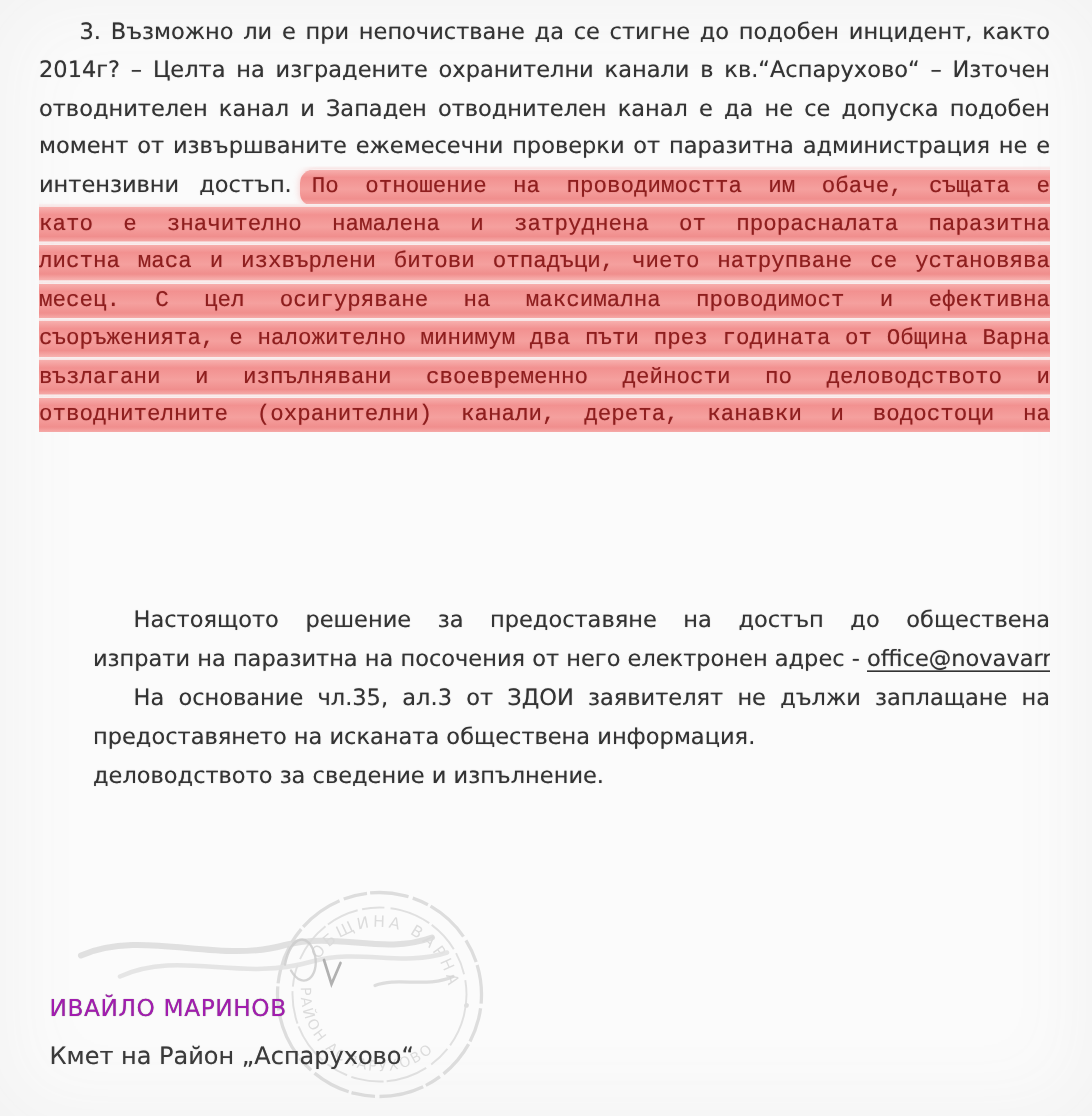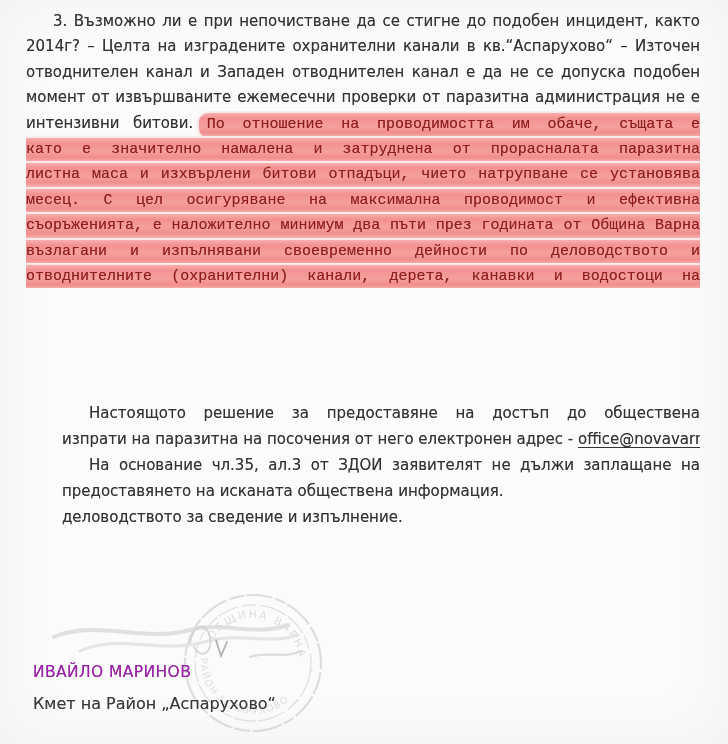--- a/index.html
+++ b/index.html
@@ -59,21 +59,21 @@
 </head>
 <body>
 
 <div class="page">
 
   <div class="para para1">
     <div class="line j indent"><span>3. Възможно ли е при непочистване да се стигне до подобен инцидент, както през</span></div>
     <div class="line j"><span>2014г? – Целта на изградените охранителни канали в кв.“Аспарухово“ – Източен</span></div>
     <div class="line j"><span>отводнителен канал и Западен отводнителен канал е да не се допуска подобен инцидент,</span></div>
     <div class="line j"><span>момент от извършваните ежемесечни проверки от паразитна администрация не е установено</span></div>
-    <div class="line j"><span>интензивни битови. </span><span class="hl">По отношение на проводимостта им обаче, същата е ограничена, тъй</span></div>
+    <div class="line j"><span>интензивни достъп. </span><span class="hl">По отношение на проводимостта им обаче, същата е ограничена, тъй</span></div>
     <div class="line j"><span class="hl">като е значително намалена и затруднена от прорасналата паразитна растителност, наноси,</span></div>
     <div class="line j"><span class="hl">листна маса и изхвърлени битови отпадъци, чието натрупване се установява на място всеки</span></div>
     <div class="line j"><span class="hl">месец. С цел осигуряване на максимална проводимост и ефективна експлоатация на</span></div>
     <div class="line j"><span class="hl">съоръженията, е наложително минимум два пъти през годината от Община Варна да бъдат</span></div>
     <div class="line j"><span class="hl">възлагани и изпълнявани своевременно дейности по деловодството и поддържането на</span></div>
     <div class="line j"><span class="hl">отводнителните (охранителни) канали, дерета, канавки и водостоци на територията район</span></div>
   </div>
 
   <div class="para para2">
     <div class="line j indent"><span>Настоящото решение за предоставяне на достъп до обществена информация, да се</span></div>

